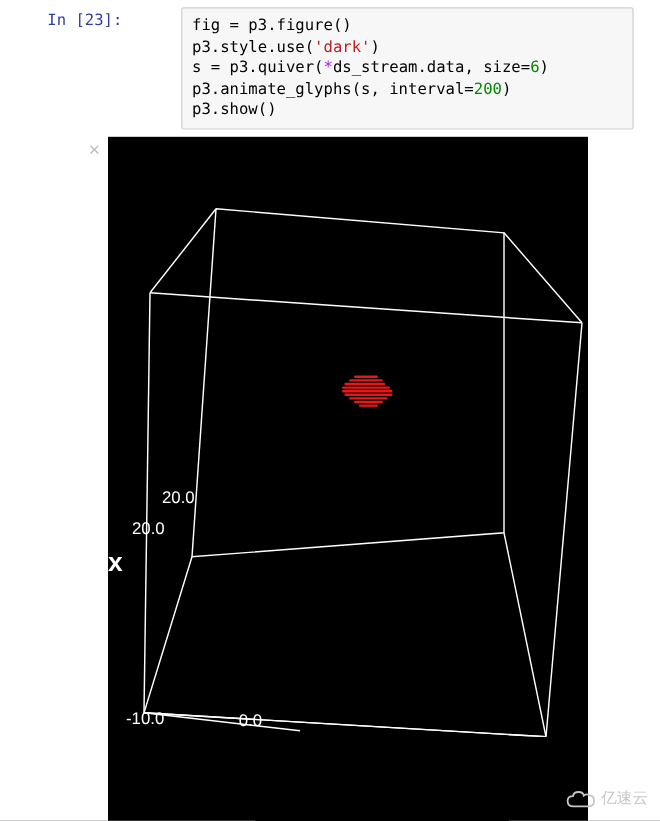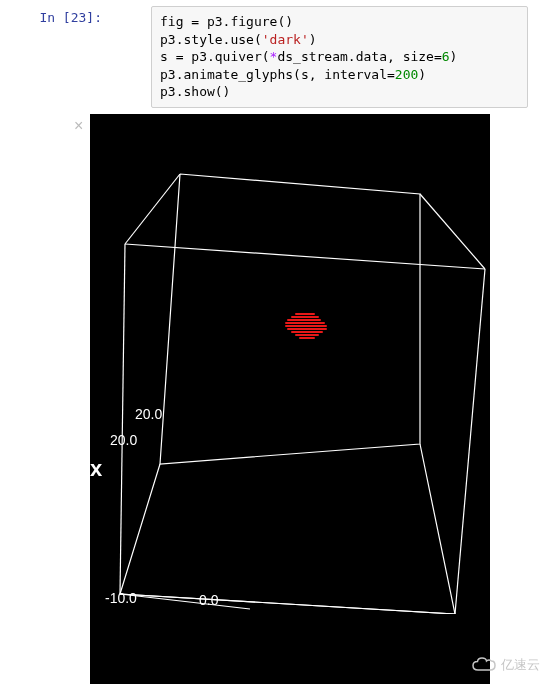--- a/index.html
+++ b/index.html
@@ -170,21 +170,21 @@
       transform: rotate(-15deg);
     }
 
     .watermark {
       position: absolute;
       bottom: 10px;
       right: 10px;
       color: #c6c6c6;
       font-size: 13px;
       display: flex;
-      align-items: flex-start;
+      align-items: flex-end;
       gap: 4px;
     }
     .watermark .cloud {
       width: 26px;
       height: 16px;
     }
   </style>
 </head>
 <body>
 

